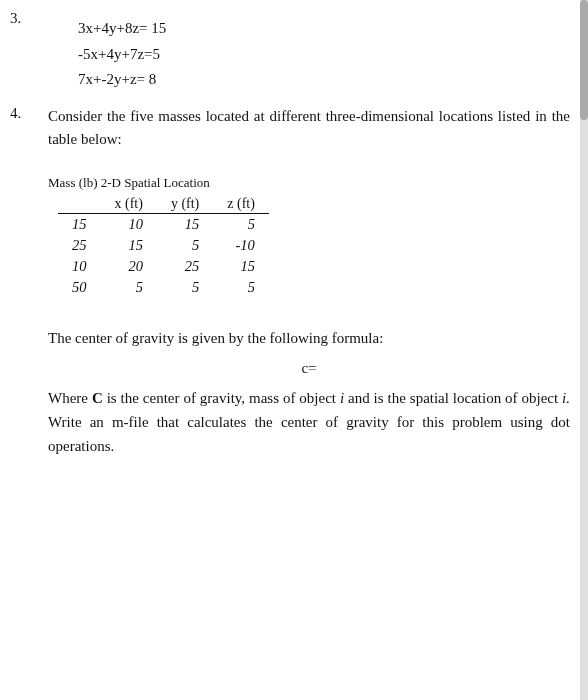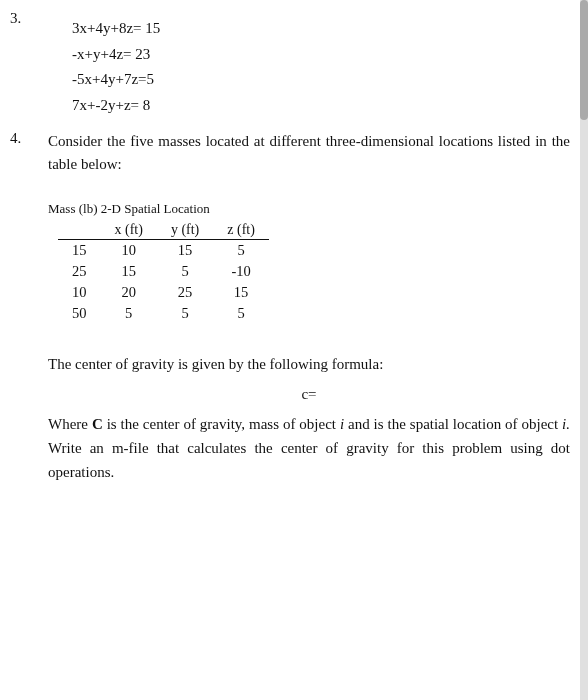--- a/index.html
+++ b/index.html
@@ -26,21 +26,21 @@
       padding-top: 0px;
     }
     .problem-content {
       flex: 1;
     }
     .problem-text {
       text-align: justify;
       line-height: 1.55;
     }
     .equations {
-      margin: 6px 0 2px 24px;
+      margin: 6px 0 2px 30px;
       line-height: 1.7;
       font-size: 15px;
     }
     .table-section {
       margin-top: 10px;
       margin-left: 0px;
     }
     .table-caption {
       font-size: 13px;
       margin-bottom: 4px;
@@ -52,23 +52,24 @@
       font-size: 14.5px;
     }
     .data-table th {
       font-weight: normal;
       text-align: center;
       padding: 1px 14px;
       border-bottom: 1px solid #111;
       font-size: 14px;
     }
     .data-table td {
-      text-align: center;
+      text-align: right;
       padding: 2px 14px;
       font-size: 14.5px;
+      font-style: italic;
     }
     .formula-section {
       margin-top: 28px;
       text-align: justify;
       line-height: 1.6;
     }
     .formula-center {
       text-align: center;
       margin: 6px 0;
       font-size: 15px;
@@ -97,21 +98,20 @@
     }
   </style>
 </head>
 <body>
 
 <div class="problem-block">
   <div class="problem-number">3.</div>
   <div class="problem-content">
     <div class="equations">
       <div>3x+4y+8z= 15</div>
-      <div>-x+y+4z= 23</div>
       <div>-5x+4y+7z=5</div>
       <div>7x+-2y+z= 8</div>
     </div>
   </div>
 </div>
 
 <div class="problem-block">
   <div class="problem-number">4.</div>
   <div class="problem-content">
     <div class="problem-text">Consider the five masses located at different three-dimensional locations listed in the table below:</div>

